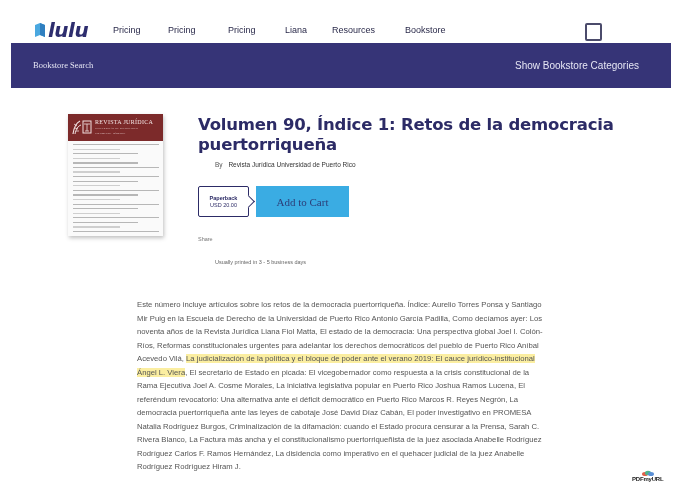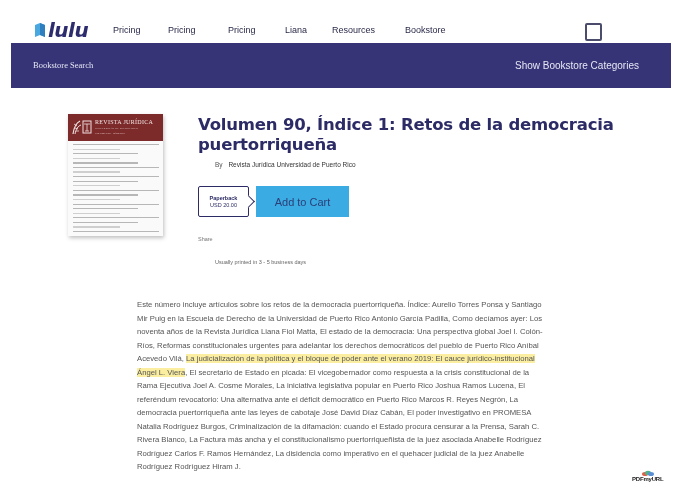--- a/index.html
+++ b/index.html
@@ -37,21 +37,21 @@
   
   .title { position: absolute; left: 198px; top: 115px; width: 420px; font-family: "DejaVu Sans", sans-serif; font-weight: bold; font-size: 16.5px; line-height: 20px; color: #2c2b66; letter-spacing: -0.2px; }
   .byline { position: absolute; left: 215px; top: 161px; font-size: 6.5px; color: #555; white-space: nowrap; }
   .byline .author { color: #333; margin-left: 4px; }
 
   
   .format-box { position: absolute; left: 198px; top: 186px; width: 51px; height: 31px; border: 1.5px solid #2c2b66; border-radius: 2px; background: #fff; text-align: center; }
   .format-box::after { content: ""; position: absolute; right: -5px; top: 10px; width: 8px; height: 8px; background: #fff; border-right: 1.5px solid #2c2b66; border-top: 1.5px solid #2c2b66; transform: rotate(45deg); }
   .format-name { display: block; font-size: 5.5px; font-weight: bold; color: #2c2b66; margin-top: 8px; }
   .format-price { display: block; font-size: 5.5px; color: #2c2b66; margin-top: 1px; }
-  .add-cart { position: absolute; left: 256px; top: 186px; width: 93px; height: 31px; background: #3aace3; border: none; color: #2c3e78; font-size: 11px; font-family: Liberation Sans, sans-serif; cursor: pointer; }
+  .add-cart { position: absolute; left: 256px; top: 186px; width: 93px; height: 31px; background: #3aace3; border: none; color: #2c3e78; font-size: 11px; font-family: Liberation Serif, serif; cursor: pointer; }
   .share { position: absolute; left: 198px; top: 236px; font-size: 5.5px; color: #777; }
   .shipping { position: absolute; left: 215px; top: 259px; font-size: 5.5px; color: #666; white-space: nowrap; }
 
   
   .desc { position: absolute; left: 137px; top: 298px; width: 410px; font-size: 7.7px; line-height: 13.5px; color: #555; }
   .desc mark { background: #fbeea1; color: #555; }
 
   
   .watermark { position: absolute; left: 632px; top: 470px; display: flex; flex-direction: column; align-items: center; }
   .wm-icon { width: 14px; height: 6px; position: relative; }

